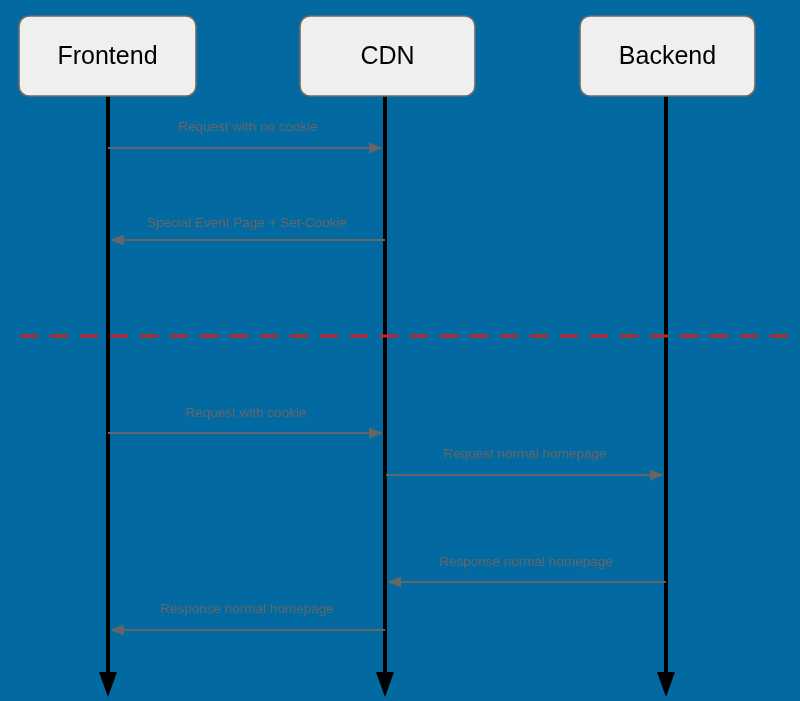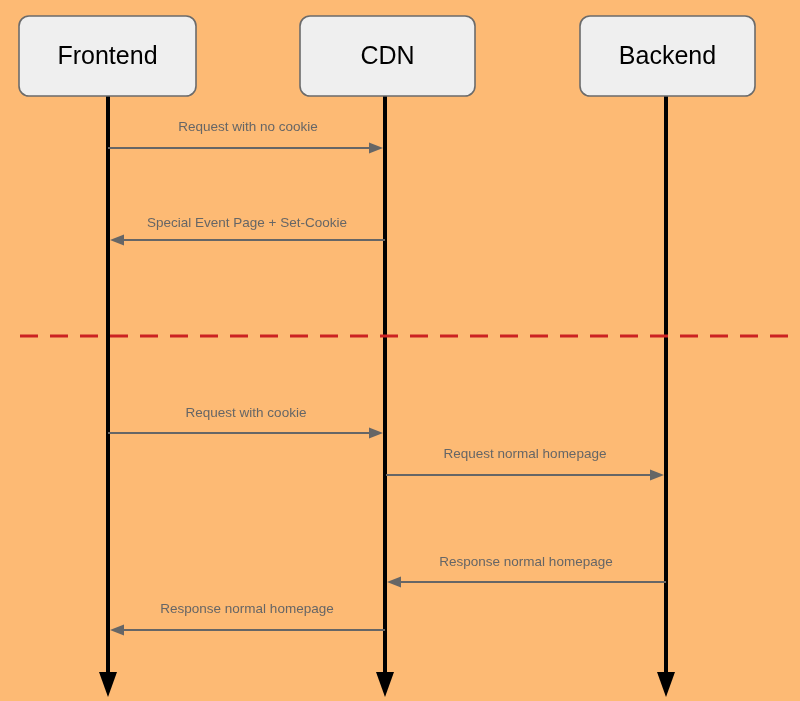--- a/index.html
+++ b/index.html
@@ -10,21 +10,21 @@
   body {
     width: 800px;
     height: 701px;
     font-family: "Liberation Sans", sans-serif;
     overflow: hidden;
   }
   #diagram-root {
     position: relative;
     width: 800px;
     height: 701px;
-    background: #fdba74;
+    background: #0369a1;
   }
   #diagram-svg {
     position: absolute;
     top: 0;
     left: 0;
     width: 800px;
     height: 701px;
     display: block;
   }
   .participant-box-rect {

